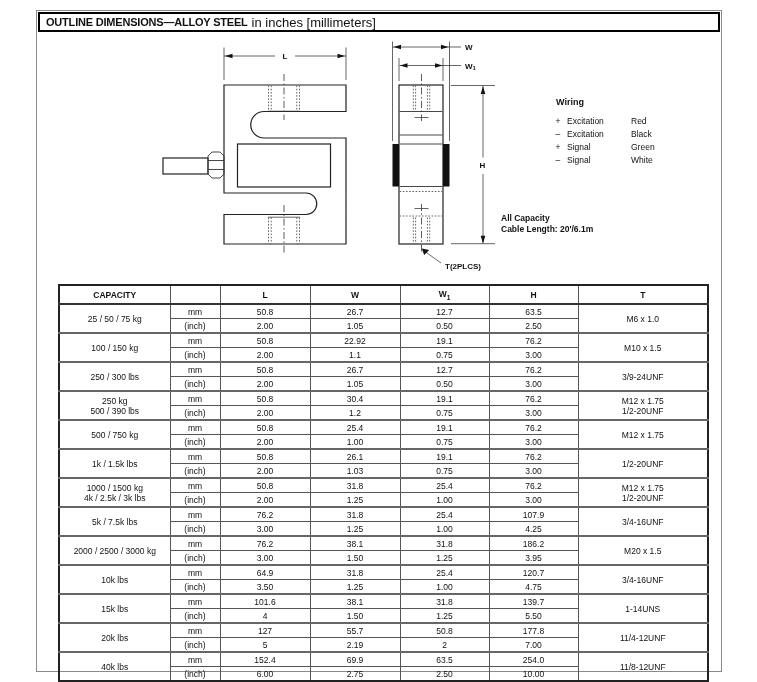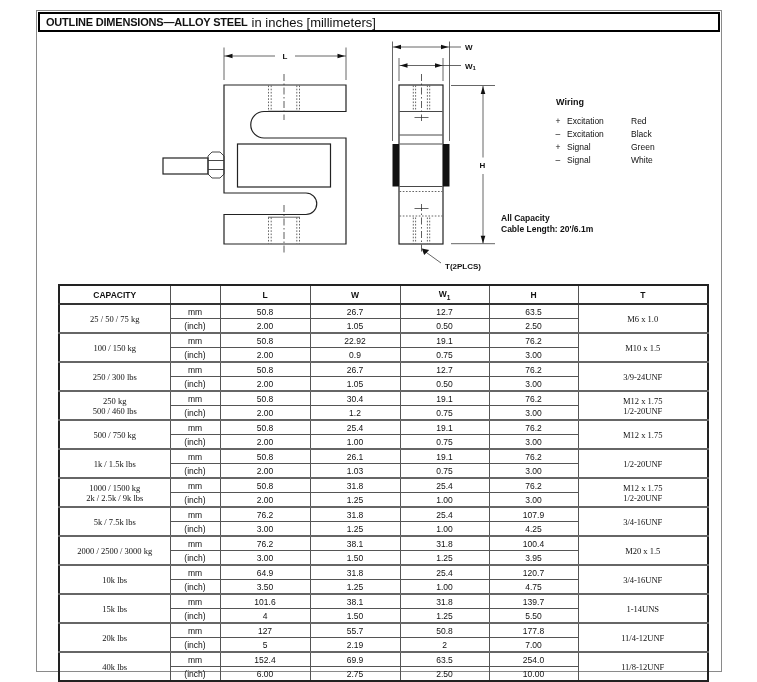--- a/index.html
+++ b/index.html
@@ -20,21 +20,21 @@
   .dimtxt{font-family:"Liberation Sans",sans-serif;font-weight:bold;font-size:8px;fill:#111;}
   .wirehead{font-family:"Liberation Sans",sans-serif;font-weight:bold;font-size:9px;fill:#111;}
   .wiretxt{font-family:"Liberation Sans",sans-serif;font-size:8.5px;fill:#111;}
   .notetxt{font-family:"Liberation Sans",sans-serif;font-weight:bold;font-size:8.5px;fill:#111;}
   
   table.dims{position:absolute;left:21px;top:273px;width:649px;border-collapse:collapse;table-layout:fixed;border:2px solid #222;font-size:8.5px;color:#111;}
   table.dims th,table.dims td{border:1px solid #555;text-align:center;vertical-align:middle;padding:0;overflow:hidden;white-space:nowrap;}
   table.dims thead th{height:17px;font-size:8.5px;font-weight:bold;border-bottom:2px solid #333;margin-left:40px;}
   table.dims td{height:13px;line-height:12px;}
   table.dims tr.block-start td{border-top:2px solid #666;}
-  table.dims td.multi div{line-height:10px;font-family:Liberation Serif, serif;}
+  table.dims td.multi div{line-height:10px;}
   .subsc{font-size:6.5px;vertical-align:sub;}
 </style>
 </head>
 <body>
 
 <div class="page">
   <div class="doc">
 
     <div class="title-bar">
       <span class="title-main">OUTLINE DIMENSIONS—ALLOY STEEL</span>
@@ -215,21 +215,21 @@
             <td>22.92</td>
             <td>19.1</td>
             <td>76.2</td>
             <td rowspan="2" class="multi">
               <div>M10 x 1.5</div>
             </td>
           </tr>
           <tr>
             <td>(inch)</td>
             <td>2.00</td>
-            <td>0.9</td>
+            <td>1.1</td>
             <td>0.75</td>
             <td>3.00</td>
           </tr>
           <tr class="block-start">
             <td rowspan="2" class="multi">
               <div>250 / 300 lbs</div>
             </td>
             <td>mm</td>
             <td>50.8</td>
             <td>26.7</td>
@@ -242,21 +242,21 @@
           <tr>
             <td>(inch)</td>
             <td>2.00</td>
             <td>1.05</td>
             <td>0.50</td>
             <td>3.00</td>
           </tr>
           <tr class="block-start">
             <td rowspan="2" class="multi">
               <div>250 kg</div>
-              <div>500 / 460 lbs</div>
+              <div>500 / 390 lbs</div>
             </td>
             <td>mm</td>
             <td>50.8</td>
             <td>30.4</td>
             <td>19.1</td>
             <td>76.2</td>
             <td rowspan="2" class="multi">
               <div>M12 x 1.75</div>
               <div>1/2-20UNF</div>
             </td>
@@ -304,21 +304,21 @@
           <tr>
             <td>(inch)</td>
             <td>2.00</td>
             <td>1.03</td>
             <td>0.75</td>
             <td>3.00</td>
           </tr>
           <tr class="block-start">
             <td rowspan="2" class="multi">
               <div>1000 / 1500 kg</div>
-              <div>2k / 2.5k / 9k lbs</div>
+              <div>4k / 2.5k / 3k lbs</div>
             </td>
             <td>mm</td>
             <td>50.8</td>
             <td>31.8</td>
             <td>25.4</td>
             <td>76.2</td>
             <td rowspan="2" class="multi">
               <div>M12 x 1.75</div>
               <div>1/2-20UNF</div>
             </td>
@@ -351,21 +351,21 @@
             <td>4.25</td>
           </tr>
           <tr class="block-start">
             <td rowspan="2" class="multi">
               <div>2000 / 2500 / 3000 kg</div>
             </td>
             <td>mm</td>
             <td>76.2</td>
             <td>38.1</td>
             <td>31.8</td>
-            <td>100.4</td>
+            <td>186.2</td>
             <td rowspan="2" class="multi">
               <div>M20 x 1.5</div>
             </td>
           </tr>
           <tr>
             <td>(inch)</td>
             <td>3.00</td>
             <td>1.50</td>
             <td>1.25</td>
             <td>3.95</td>

